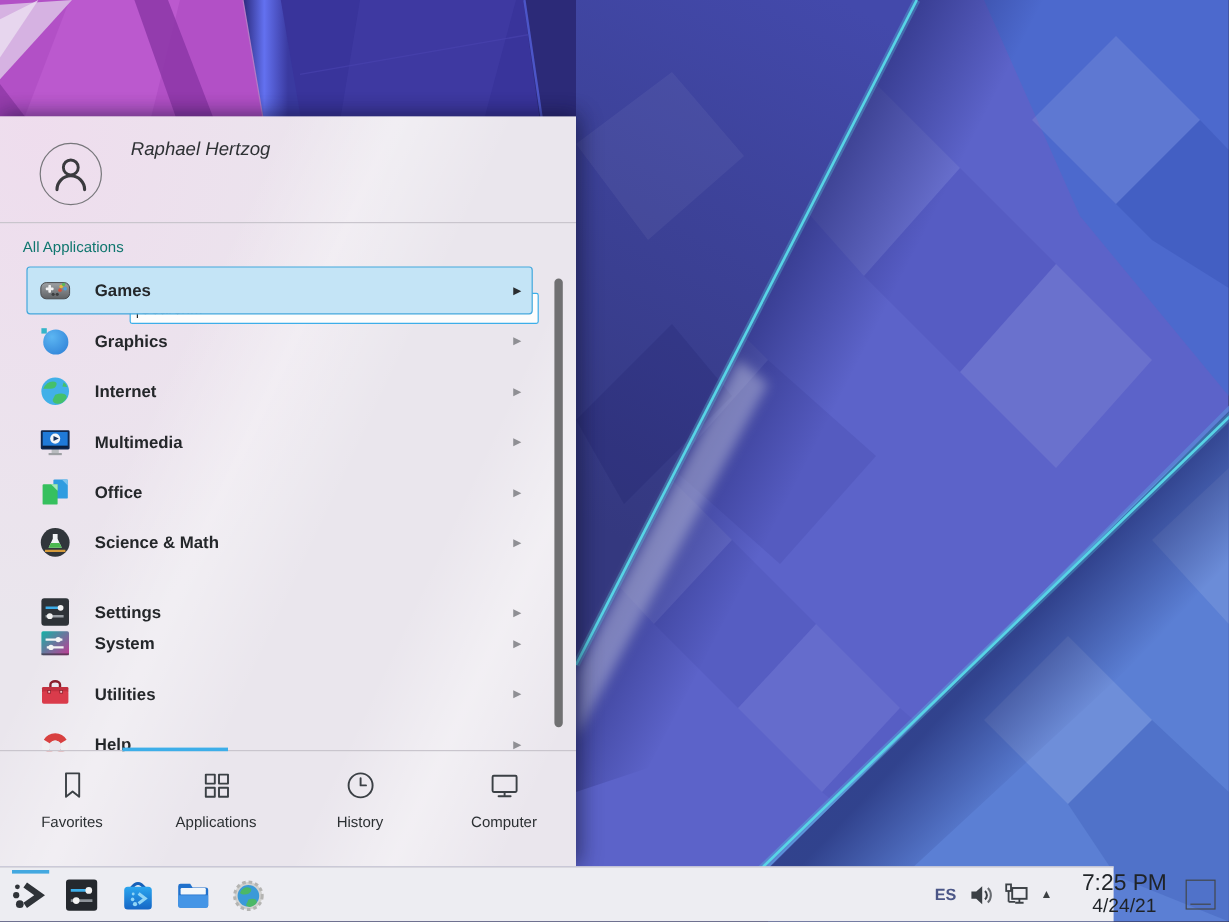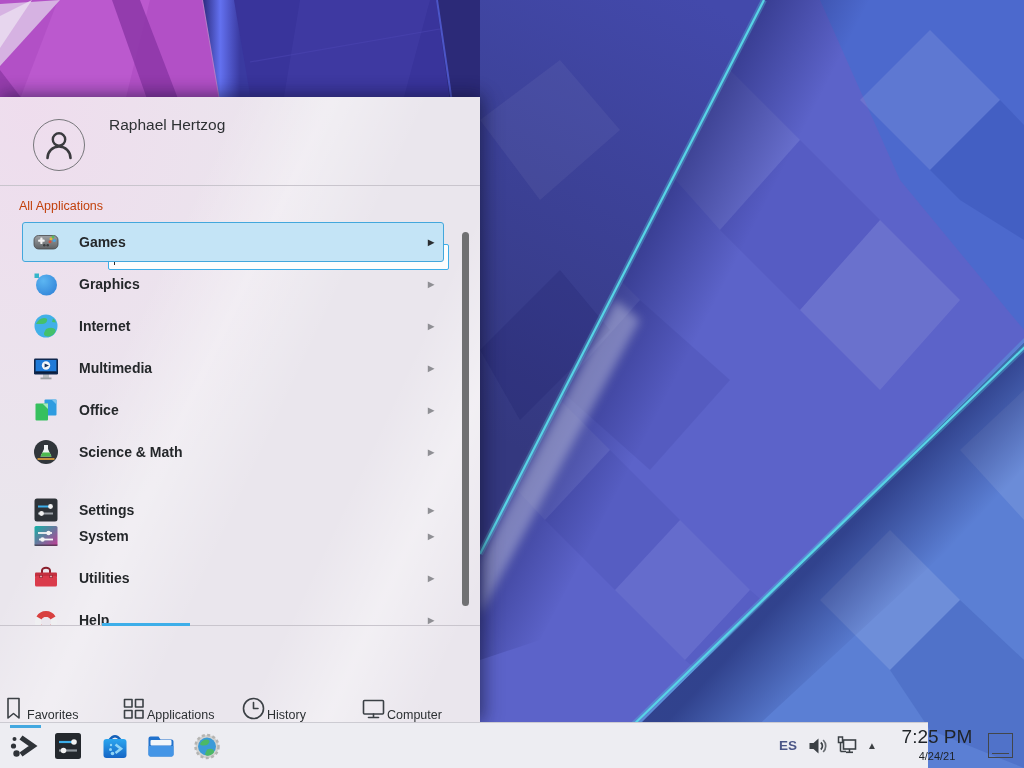--- a/index.html
+++ b/index.html
@@ -12,66 +12,66 @@
   .wallpaper{position:absolute;left:0;top:0;}
 
   
   .launcher-panel{position:absolute;left:0;top:97px;width:480px;height:625px;
      background:#eae6ed;box-shadow:4px 0 18px rgba(15,15,45,.45),0 -3px 14px rgba(15,15,45,.25);}
   .panel-streaks{position:absolute;inset:0;pointer-events:none;
      background:
        linear-gradient(295deg, rgba(255,255,255,0) 8%, rgba(255,255,255,.38) 20%, rgba(255,255,255,0) 31%,
                        rgba(255,255,255,0) 44%, rgba(255,255,255,.34) 57%, rgba(255,255,255,0) 69%),
        radial-gradient(ellipse at 6% 2%, rgba(243,212,238,.5), rgba(243,212,238,0) 48%);}
-  .panel-header{position:absolute;top:0;left:0;width:100%;height:89px;border-bottom:1px solid #c9c5cd;}
+  .panel-header{position:absolute;top:0;left:0;width:100%;height:89px;border-bottom:1px solid #c9c5cd;font-style:italic;}
   .avatar{position:absolute;left:33px;top:22px;width:52px;height:52px;border:1px solid #77777b;
           border-radius:50%;display:flex;align-items:center;justify-content:center;}
   .user-name{position:absolute;left:109px;top:19px;font-size:15.5px;color:#2e3134;}
   .search-box{position:absolute;left:108px;top:147px;width:341px;height:26px;}
   .search-box input{width:100%;height:100%;border:1.5px solid #3daee9;border-radius:2px;
       background:#fdfdfd;padding:0 6px 0 8px;font-size:13px;color:#333;outline:none;
       font-family:"Liberation Sans",sans-serif;}
   .search-box input::placeholder{color:#9a9aa0;opacity:1;}
   .search-caret{position:absolute;left:6px;top:5px;width:1px;height:16px;background:#2b2b2b;}
-  .section-label{position:absolute;left:19px;top:102px;font-size:12.5px;color:#c2410c;}
+  .section-label{position:absolute;left:19px;top:102px;font-size:12.5px;color:#0f766e;}
 
   .menu-list{position:absolute;left:0;top:119px;width:100%;height:410px;overflow:hidden;}
   .menu-row{position:absolute;left:22px;width:422px;height:40px;border-radius:3px;
             display:flex;align-items:center;border:1px solid transparent;font-weight:bold;}
   .menu-row.highlighted{background:#c4e4f6;border:1px solid #43a7dc;}
   .cat-icon{width:28px;height:28px;margin-left:9px;flex:none;}
   .cat-icon svg{width:28px;height:28px;}
   .row-label{margin-left:19px;font-size:14px;color:#24272a;}
   .row-arrow{position:absolute;right:9px;top:50%;transform:translateY(-52%);
              font-size:12px;color:#8f8f94;line-height:1;}
   .menu-row.highlighted .row-arrow{color:#2a2d30;}
   .scrollbar{position:absolute;left:462px;top:135px;width:7px;height:374px;
              background:#707072;border-radius:4px;}
 
   .tab-indicator{position:absolute;left:102px;top:526px;width:88px;height:3px;background:#3daee9;z-index:2;}
   .tab-bar{position:absolute;left:0;top:528px;width:100%;height:97px;border-top:1px solid #c9c5cd;display:flex;}
-  .tab{flex:1;display:flex;flex-direction:row;align-items:flex-end;padding-top:15px;}
+  .tab{flex:1;display:flex;flex-direction:column;align-items:center;padding-top:15px;}
   .tab svg{width:27px;height:27px;}
   .tab-label{margin-top:10px;font-size:12.5px;color:#2c3033;}
   .oline{stroke:#3b4045;stroke-width:1.6;fill:none;stroke-linejoin:round;stroke-linecap:round;}
 
   
   .taskbar{position:absolute;left:0;top:722px;width:928px;height:46px;
            background:#ededf2;border-top:1px solid #cccbd2;}
   .task-btn{position:absolute;top:8px;width:30px;height:30px;}
   .task-btn svg{width:30px;height:30px;}
   .launcher-active-bar{position:absolute;left:10px;top:2px;width:31px;height:3px;background:#43a8e0;}
   .tray-text{position:absolute;top:0;height:45px;line-height:45px;font-weight:bold;
              font-size:13.5px;color:#4b5687;}
   .tray-icon{position:absolute;top:12px;width:22px;height:22px;}
   .tray-arrow{position:absolute;left:862px;top:0;width:20px;height:45px;line-height:45px;
               text-align:center;font-size:10px;color:#3c4043;}
   .clock{position:absolute;left:893px;top:3px;width:88px;text-align:center;color:#1f2327;}
   .clock-time{font-size:19px;line-height:22px;}
-  .clock-date{font-size:11px;line-height:16px;}
+  .clock-date{font-size:16px;line-height:16px;}
   .show-desktop{position:absolute;left:988px;top:10px;width:25px;height:25px;
                 border:1.5px solid #42464b;background:transparent;}
   .show-desktop::after{content:"";position:absolute;left:3px;right:3px;bottom:3px;height:1.5px;background:#42464b;}
 </style>
 </head>
 <body>
 
 <div class="screen">
 
   <svg class="wallpaper" width="1024" height="768" viewBox="0 0 1024 768">

